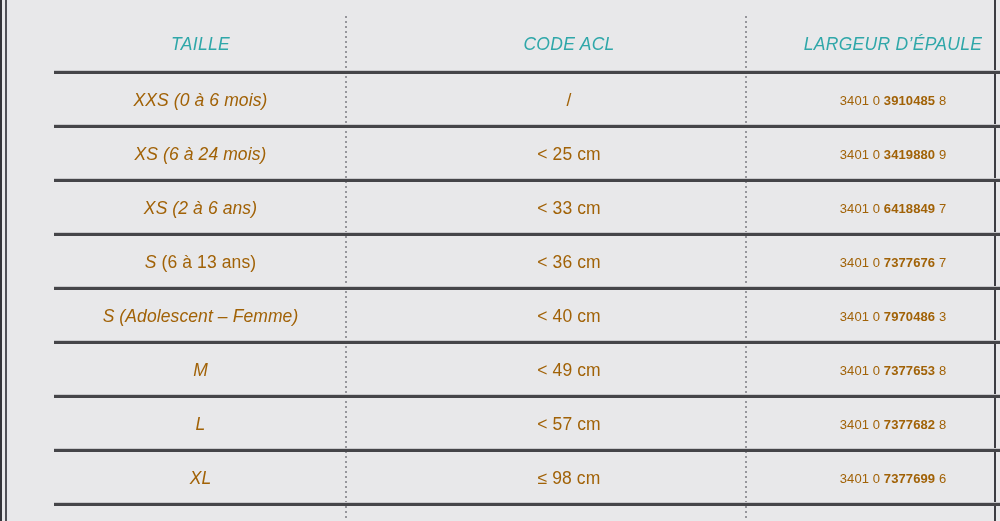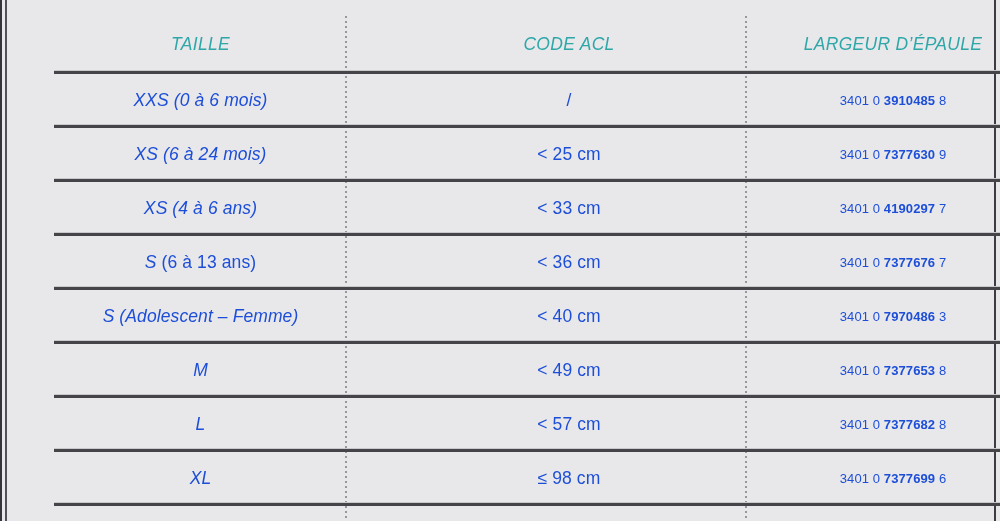--- a/index.html
+++ b/index.html
@@ -57,21 +57,21 @@
     background: #454549;
     border-top: 1px solid #c9c9cc;
   }
   .header-row { height: 73px; }
   .body-row   { height: 54px; }
   .cell {
     display: flex;
     align-items: center;
     justify-content: center;
     text-align: center;
-    color: #1d4ed8;
+    color: #a16207;
     font-size: 17.5px;
     letter-spacing: 0.1px;
     white-space: nowrap;
   }
   .header-row .cell {
     color: #2fa7a9;
     font-style: italic;
     font-size: 17.5px;
     padding-top: 16px;
     letter-spacing: 0.3px;
@@ -115,34 +115,34 @@
   </div>
 
   <div class="row body-row">
     <div class="cell col-taille">
             <span class="em">XS (6 à 24 mois)</span>
             <span class="reg"></span>
           </div>
     <div class="cell col-largeur">&lt; 25 cm</div>
     <div class="cell col-code">
             <span>3401 0&nbsp;</span>
-            <b>7377630</b>
+            <b>3419880</b>
             <span>&nbsp;9</span>
           </div>
   </div>
 
   <div class="row body-row">
     <div class="cell col-taille">
-            <span class="em">XS (4 à 6 ans)</span>
+            <span class="em">XS (2 à 6 ans)</span>
             <span class="reg"></span>
           </div>
     <div class="cell col-largeur">&lt; 33 cm</div>
     <div class="cell col-code">
             <span>3401 0&nbsp;</span>
-            <b>4190297</b>
+            <b>6418849</b>
             <span>&nbsp;7</span>
           </div>
   </div>
 
   <div class="row body-row">
     <div class="cell col-taille">
             <span class="em">S</span>
             <span class="reg">&nbsp;(6 à 13 ans)</span>
           </div>
     <div class="cell col-largeur">&lt; 36 cm</div>

